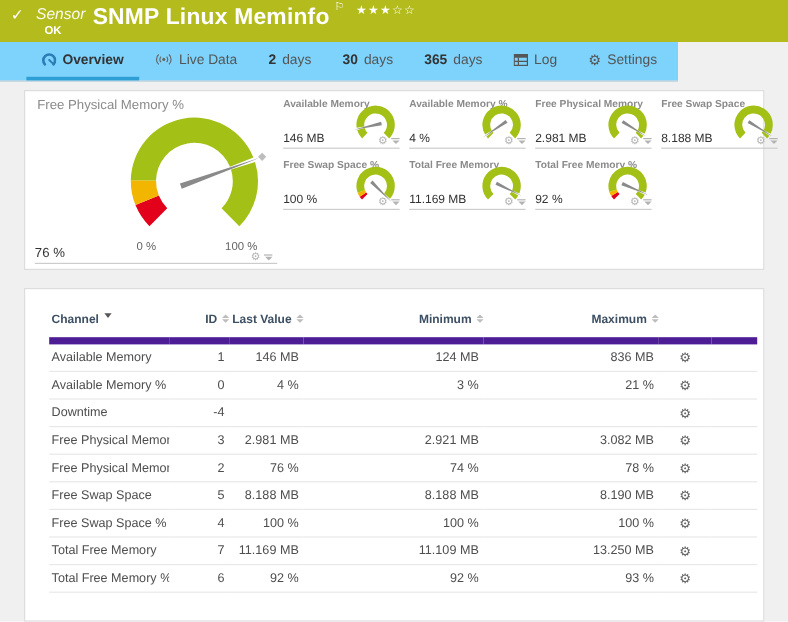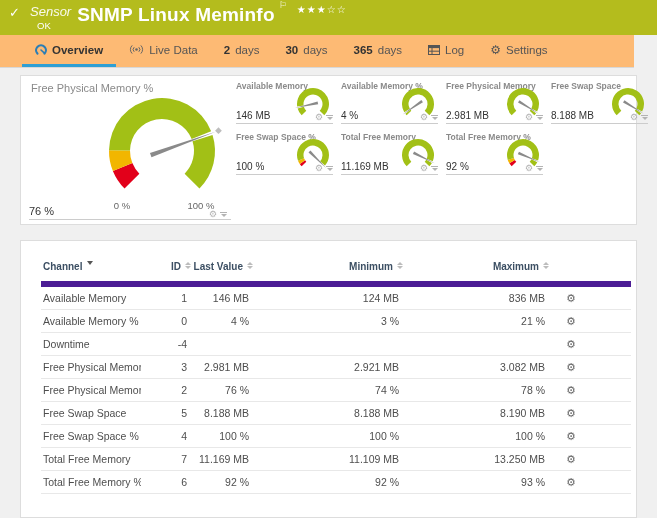--- a/index.html
+++ b/index.html
@@ -7,24 +7,24 @@
        font-family:"Liberation Sans","DejaVu Sans",sans-serif;-webkit-font-smoothing:antialiased}
 
   
   .topbar{position:absolute;top:0;left:0;width:657px;height:35px;background:#b4bc1d;color:#fff}
   .topbar .check{position:absolute;left:9px;top:5px;font-size:13px;font-weight:bold}
   .topbar .line1{position:absolute;left:30px;top:4px;display:flex;align-items:flex-start;white-space:nowrap}
   .kind{font-style:italic;font-size:13px;color:rgba(255,255,255,.92)}
   .sensor-title{font-size:19px;font-weight:bold;margin-left:6px;letter-spacing:.2px}
   .flag{font-size:9px;margin-left:4px;position:relative;top:-4px;cursor:pointer}
   .stars{margin-left:10px;font-size:10px;letter-spacing:1px;cursor:pointer}
-  .status-ok{position:absolute;left:37px;top:20px;font-size:9.5px;font-weight:normal;color:#fff}
-
-  
-  .tabbar{position:absolute;top:35px;left:0;width:634px;height:33px;background:#fdba74;
+  .status-ok{position:absolute;left:37px;top:20px;font-size:9.5px;font-weight:bold;color:#fff}
+
+  
+  .tabbar{position:absolute;top:35px;left:0;width:565px;height:33px;background:#7dd3fc;
           border-bottom:1px solid #d8d8d8;display:flex;align-items:stretch;padding-left:22px;box-sizing:border-box}
   .tab{display:flex;align-items:center;gap:5px;padding:0 13px;font-size:11.5px;color:#555;
        border-bottom:3px solid transparent;box-sizing:border-box;cursor:pointer;white-space:nowrap}
   .tab .num{font-weight:bold;color:#333}
   .tab.active{border-bottom-color:#2e9fd4;color:#333;font-weight:bold}
   .tab .glyph{font-size:12px;color:#555;line-height:1}
 
   
   .panel{position:absolute;background:#fff;border:1px solid #ddd;box-sizing:border-box}
   #panel-gauges{left:20px;top:75px;width:617px;height:150px}

